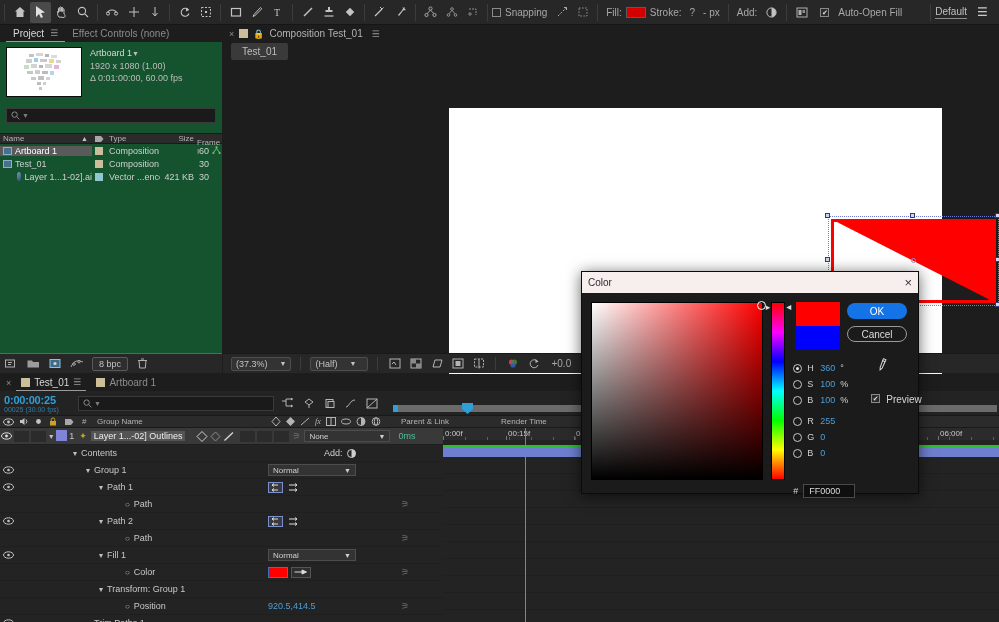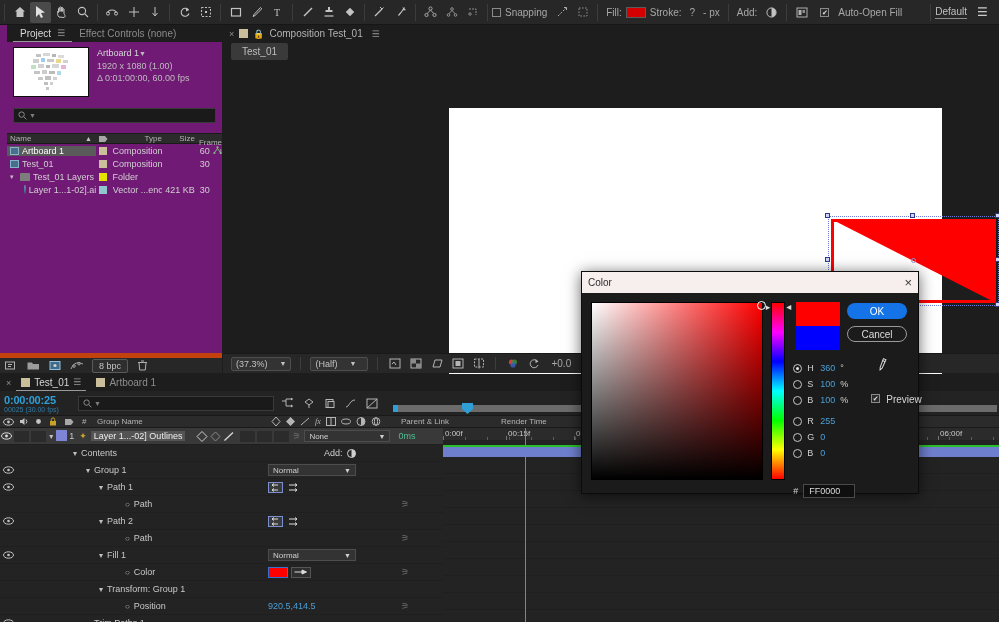--- a/index.html
+++ b/index.html
@@ -33,21 +33,21 @@
     display:inline-flex; align-items:center; justify-content:center;
     font-size:8px; color:#dcdcdc; line-height:1;
   }
   .chk.on:after { content:"\2714"; font-size:7px; }
   .chk.empty { background:#272727; }
   .tb-right { margin-left:auto; display:flex; align-items:center; padding-right:8px; }
   .ws-name { color:#c0c0c0; font-size:10px; border-bottom:1px solid #8d8d8d; padding-bottom:1px; }
   .burger { width:14px; margin-left:10px; color:#c9c9c9; font-size:12px; }
 
   
-  .left-col { position:absolute; left:0; top:25px; width:222px; height:348px; background:#701a75;padding-left:7px; }
+  .left-col { position:absolute; left:0; top:25px; width:222px; height:348px; background:#14532d; }
   .panel-tabs {
     height:17px; background:#1d1d1d; display:flex; align-items:center;
     font-size:10px; padding-left:6px; gap:0;
   }
   .ptab { padding:0 7px; height:17px; display:flex; align-items:center; color:#8b8b8b; }
   .ptab.sel { color:#d8d8d8; border-bottom:1px solid #9a9a9a; }
   .ptab .tmenu { margin-left:6px; font-size:9px; color:#9a9a9a; }
 
   .proj-head { display:flex; padding:5px 6px 3px 6px; }
   .thumb {
@@ -62,21 +62,21 @@
   .psearch {
     margin:8px 6px 0 6px; height:15px; background:#1a1a1a; border:1px solid #3a3a3a;
     display:flex; align-items:center; padding:0 4px; color:#7d7d7d; font-size:9px; gap:2px;
   }
 
   .ptable { margin-top:10px; }
   .pt-head {
     height:11px; background:#2b2b2b; display:flex; align-items:center;
     font-size:8px; color:#b4b4b4; border-top:1px solid #1a1a1a; border-bottom:1px solid #1a1a1a;
   }
-  .pt-head > div { padding-left:3px; position:relative;text-align:right; }
+  .pt-head > div { padding-left:3px; position:relative; }
   .pt-c-name { width:92px; display:flex; align-items:center; }
   .pt-c-tag { width:14px; }
   .pt-c-type { width:54px; }
   .pt-c-size { width:34px; text-align:right; }
   .pt-c-frame { width:28px;margin-top:16px; }
   .sortarrow { margin-left:auto; margin-right:4px; font-size:7px; color:#c5c5c5; }
   .pt-row { height:13px; display:flex; align-items:center; font-size:9px; color:#d0d0d0; }
   .pt-row .cell { padding-left:3px; overflow:hidden; white-space:nowrap; }
   .pt-row .c-name { width:92px; display:flex; align-items:center; gap:3px; }
   .pt-row .c-tag { width:14px; display:flex; align-items:center; }
@@ -85,21 +85,21 @@
   .pt-row .c-frame { width:28px; padding-left:5px; display:flex; align-items:center; gap:3px;}
   .pt-row.selected .c-name { background:#5a5a5a; color:#fff; }
   .tagsq { width:8px; height:8px; display:inline-block; }
   .icon-comp { width:9px; height:8px; background:#4a6f8a; border:1px solid #86b3cc; display:inline-block; }
   .icon-folder { width:10px; height:8px; background:#7d7d7d; display:inline-block; border-radius:1px 1px 0 0;}
   .icon-vec { width:9px; height:9px; border-radius:50%; background:linear-gradient(135deg,#6f9ec4,#2e4f6b); display:inline-block;}
   .tw { font-size:7px; color:#c0c0c0; width:7px; display:inline-block; }
 
   .proj-foot {
     position:absolute; left:0; bottom:0; width:222px; height:20px; background:#272727;
-    display:flex; align-items:center; padding-left:4px; gap:7px; border-top:5px solid #c2410c;
+    display:flex; align-items:center; padding-left:4px; gap:7px; border-top:1px solid #c2410c;
   }
   .bpc { border:1px solid #5a5a5a; border-radius:2px; padding:1px 6px; font-size:9px; color:#c6c6c6; background:#2e2e2e; }
 
   
   .comp-col { position:absolute; left:223px; top:25px; right:0; height:348px; background:#1d1d1d; }
   .comp-tabbar { height:17px; background:#1d1d1d; display:flex; align-items:center; padding-left:6px; font-size:10px; color:#b3b3b3; gap:5px;}
   .comp-tabbar .x { font-size:9px; color:#8d8d8d; }
   .comp-tabbar .sq { width:9px;height:9px;background:#cbbf9b; display:inline-block;}
   .comp-tabbar .lock { font-size:9px; }
   .comp-tabbar .mini { font-size:9px; color:#9a9a9a; margin-left:4px;}
@@ -536,33 +536,20 @@
             <div class="cell c-name" style="padding-left:3px">
               <span class="icon-comp"></span>
               <span>Test_01</span>
             </div>
             <div class="cell c-tag">
               <span class="tagsq" style="background:#cbbf9b"></span>
             </div>
             <div class="cell c-type">Composition</div>
             <div class="cell c-size"></div>
             <div class="cell c-frame">30</div>
-          </div>
-          <div class="pt-row">
-            <div class="cell c-name" style="padding-left:3px">
-              <span class="tw">▾</span>
-              <span class="icon-folder"></span>
-              <span>Test_01 Layers</span>
-            </div>
-            <div class="cell c-tag">
-              <span class="tagsq" style="background:#e3e300"></span>
-            </div>
-            <div class="cell c-type">Folder</div>
-            <div class="cell c-size"></div>
-            <div class="cell c-frame"></div>
           </div>
           <div class="pt-row">
             <div class="cell c-name" style="padding-left:17px">
               <span class="icon-vec"></span>
               <span>Layer 1...1-02].ai</span>
             </div>
             <div class="cell c-tag">
               <span class="tagsq" style="background:#8fc6cf"></span>
             </div>
             <div class="cell c-type">Vector ...ence</div>

